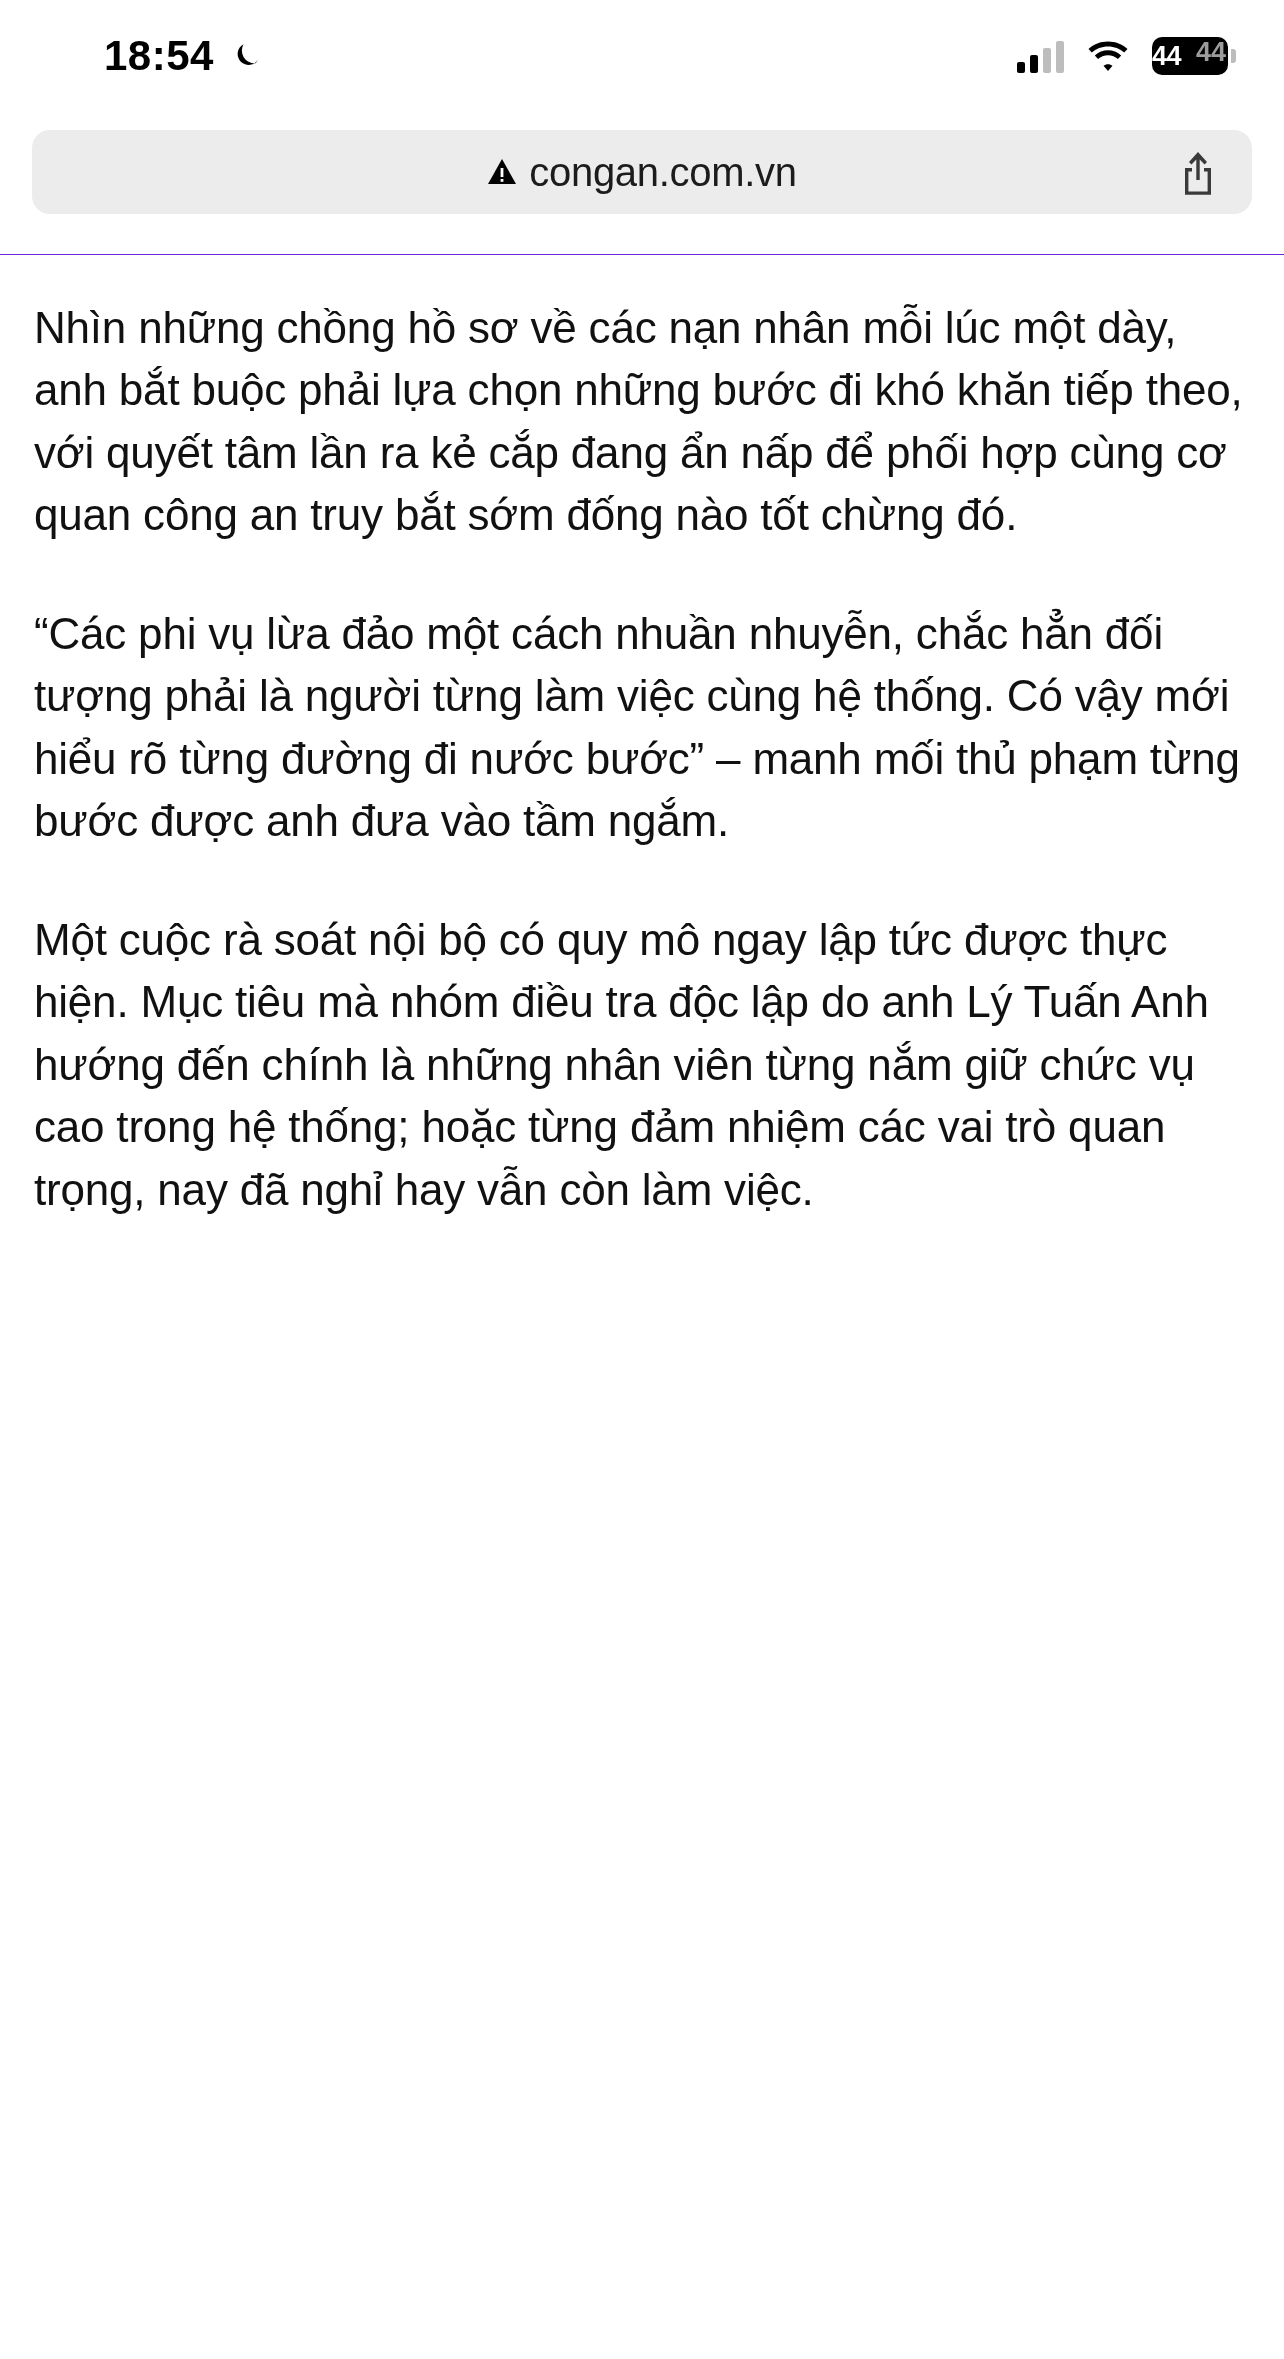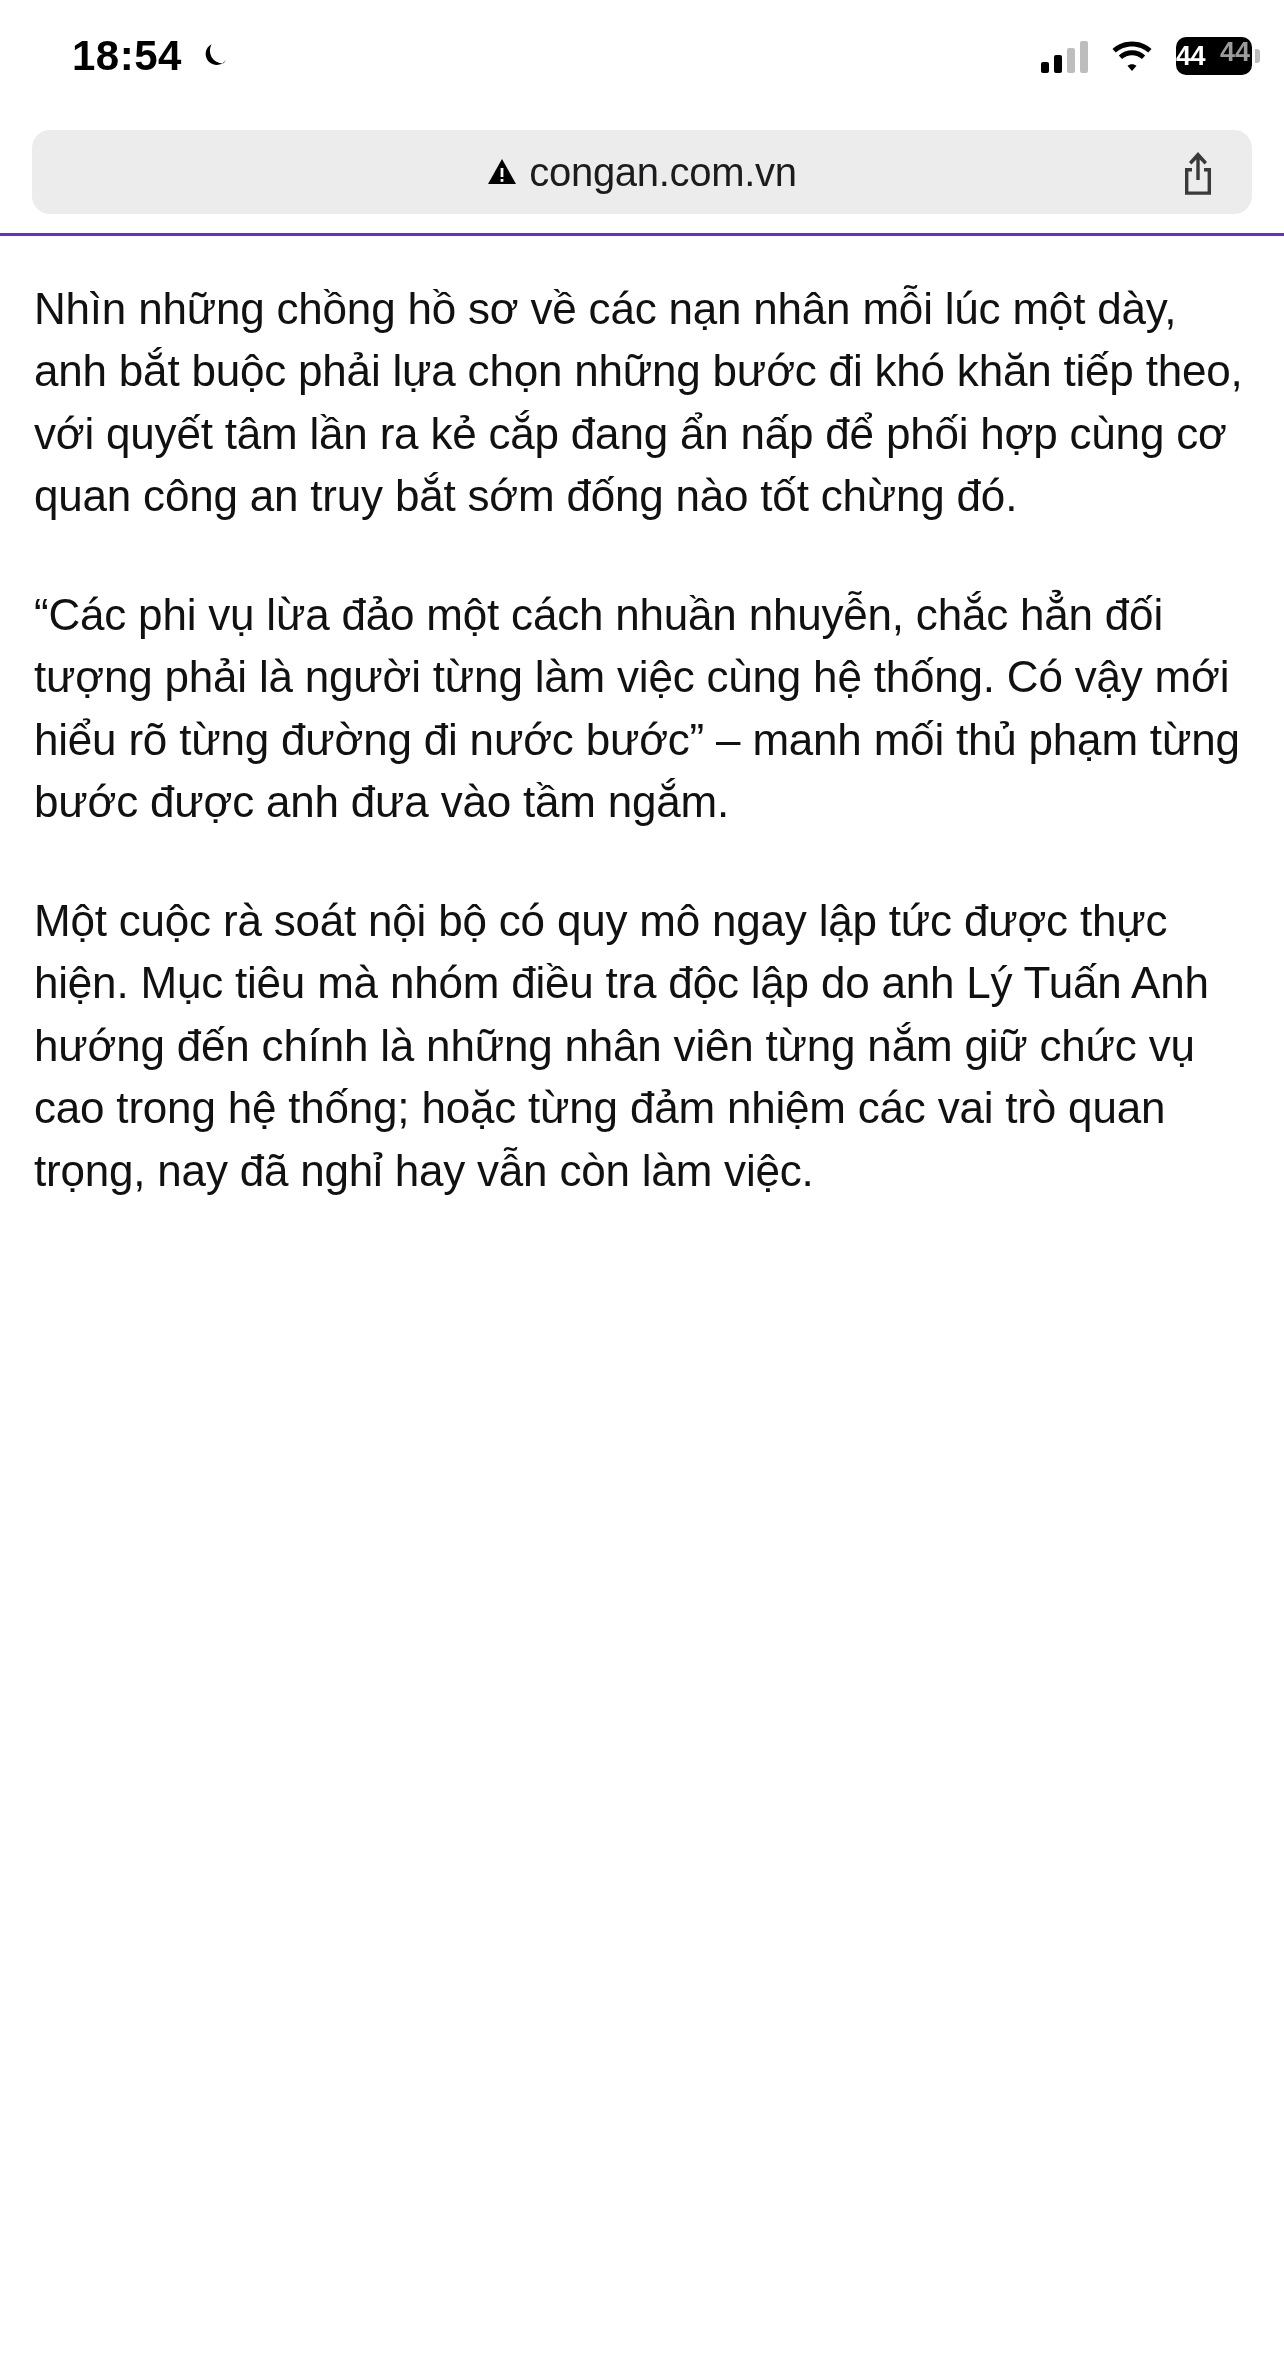--- a/index.html
+++ b/index.html
@@ -15,22 +15,23 @@
     overflow: hidden;
     position: relative;
   }
 
   
   .status-bar {
     height: 112px;
     display: flex;
     align-items: center;
     justify-content: space-between;
-    padding: 0 32px 0 72px;
-    box-sizing: border-box;
+    padding: 0 56px 0 72px;
+    box-sizing: border-box;
+    margin-left: 32px;
   }
   .status-left {
     display: flex;
     align-items: center;
     gap: 16px;
   }
   .status-time {
     font-size: 42px;
     font-weight: 600;
     letter-spacing: 0.5px;
@@ -94,23 +95,23 @@
     position: absolute;
     right: 2px;
     top: 0px;
     color: #9c9c9c;
     font-size: 27px;
     font-weight: 700;
   }
 
   
   .browser-bar {
-    padding: 18px 32px 19px 32px;
-    box-sizing: border-box;
-    border-bottom: 3px solid #6d28d9;
+    padding: 18px 32px 40px 32px;
+    box-sizing: border-box;
+    border-bottom: 1px solid #6d28d9;
   }
   .url-pill {
     background: #ececec;
     border-radius: 18px;
     height: 84px;
     display: flex;
     align-items: center;
     position: relative;
     padding: 0 28px;
     box-sizing: border-box;

